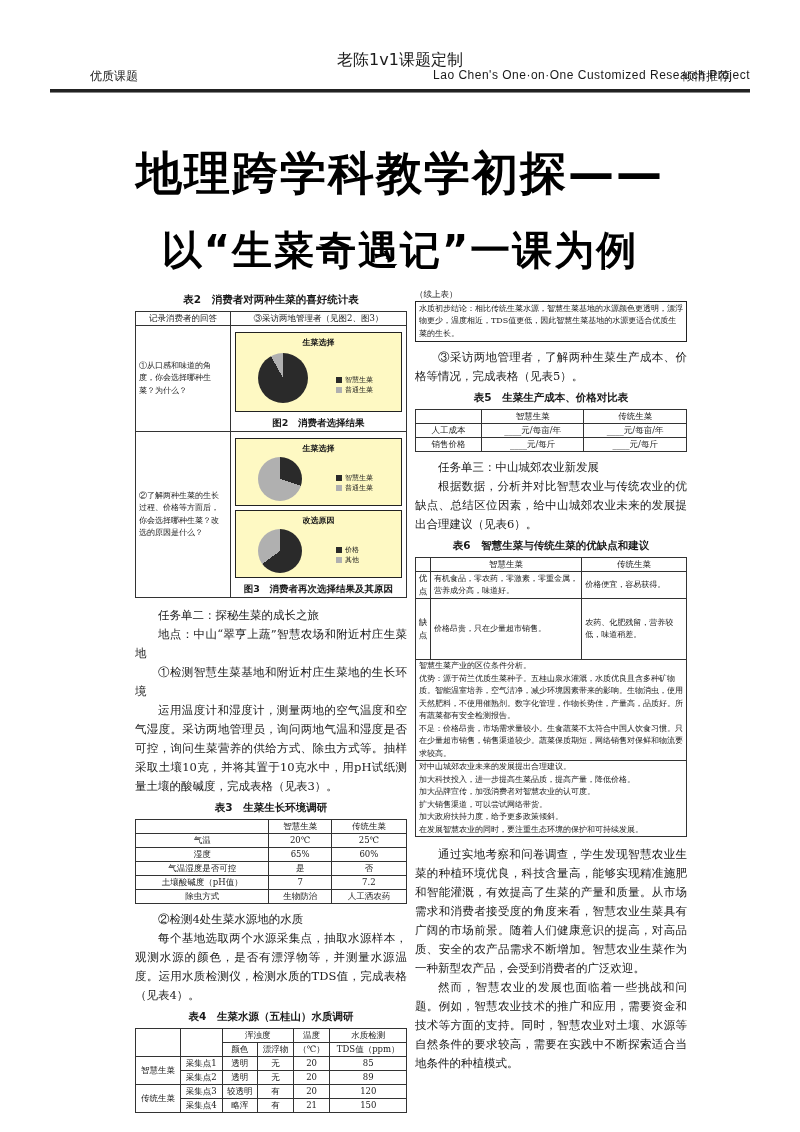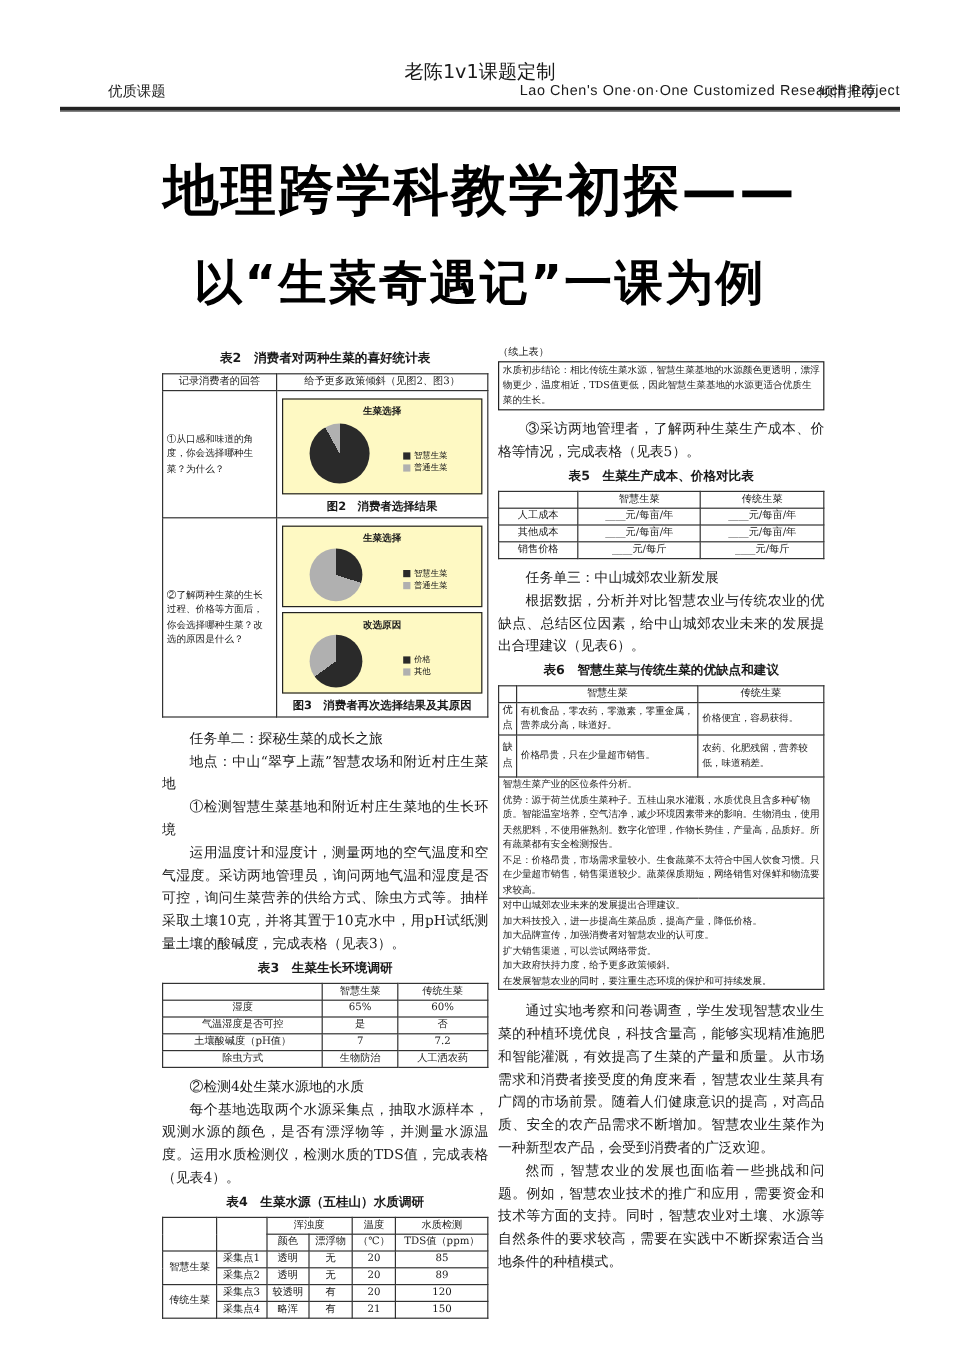--- a/index.html
+++ b/index.html
@@ -4,21 +4,21 @@
 <style>
   html,body{margin:0;padding:0;background:#fff;}
   body{width:800px;height:1132px;position:relative;overflow:hidden;font-family:"DejaVu Serif",serif;color:#1a1a1a;}
   .hdr{position:absolute;left:50px;width:700px;top:50px;height:46px;}
   .hdr .top{position:absolute;top:0;left:0;width:100%;text-align:center;font-family:"DejaVu Sans",sans-serif;font-size:16px;}
   .hdr .row{position:absolute;top:18px;left:0;width:100%;height:18px;font-family:"DejaVu Sans",sans-serif;font-size:12px;}
   .hdr .left{position:absolute;left:40px;}
   .hdr .mid{position:absolute;left:0;width:100%;text-align:right;letter-spacing:0.5px;font-family:Liberation Sans, sans-serif;font-size:12px;}
   .hdr .right{position:absolute;right:20px;}
   .hdr .rule{position:absolute;top:39px;left:0;width:100%;height:3px;background:#222;border-bottom:1px solid #888;}
-  .title{position:absolute;left:100px;width:600px;text-align:center;font-family:"DejaVu Sans",sans-serif;font-weight:900;color:#000;letter-spacing:2px;}
+  .title{position:absolute;left:100px;width:600px;text-align:center;font-family:"DejaVu Sans",sans-serif;font-weight:900;color:#000;letter-spacing:2px;margin-top:15px;}
   .t1{top:128px;font-size:46px;}
   .t2{top:208px;font-size:40px;}
   .col{position:absolute;font-size:11.5px;line-height:19px;}
   .colL{left:135px;width:272px;top:288px;}
   .colR{left:415px;width:272px;top:288px;}
   .cap{text-align:center;font-family:"DejaVu Sans",sans-serif;font-weight:bold;font-size:10.5px;margin:2px 0;}
   table{border-collapse:collapse;width:100%;font-size:8.5px;line-height:13px;}
   td,th{border:1px solid #333;padding:0 3px;text-align:center;font-weight:normal;}
   .outer{border:1.6px solid #222;}
   p{margin:0;text-indent:2em;text-align:justify;}
@@ -45,21 +45,21 @@
 
 <div class="title t1">地理跨学科教学初探——</div>
 <div class="title t2">以“生菜奇遇记”一课为例</div>
 
 <div class="col colL">
   <div class="cap">表2　消费者对两种生菜的喜好统计表</div>
   <table class="outer">
     <tbody>
         <tr>
       <td style="width:35%">记录消费者的回答</td>
-      <td>给予更多政策倾斜（见图2、图3）</td>
+      <td>③采访两地管理者（见图2、图3）</td>
     </tr>
     <tr>
       <td class="small" style="height:96px;">①从口感和味道的角度，你会选择哪种生菜？为什么？</td>
       <td style="padding:2px;">
         <div class="pie-box">
           <div class="pt">生菜选择</div>
           <div class="pie" style="background:conic-gradient(#2a2a2a 0 92%,#b0b0b0 92% 100%);"></div>
           <div class="leg">
                 <div><span class="sw" style="background:#2a2a2a"></span><span>智慧生菜</span></div>
                 <div><span class="sw" style="background:#b0b0b0"></span><span>普通生菜</span></div>
@@ -102,20 +102,25 @@
 
   <div class="cap">表3　生菜生长环境调研</div>
   <table class="outer">
     <tbody>
         <tr>
           <td></td>
           <td>智慧生菜</td>
           <td>传统生菜</td>
         </tr>
     <tr>
+          <td>气温</td>
+          <td>20℃</td>
+          <td>25℃</td>
+        </tr>
+    <tr>
           <td>湿度</td>
           <td>65%</td>
           <td>60%</td>
         </tr>
     <tr>
           <td>气温湿度是否可控</td>
           <td>是</td>
           <td>否</td>
         </tr>
     <tr>
@@ -198,25 +203,20 @@
           <td></td>
           <td>智慧生菜</td>
           <td>传统生菜</td>
         </tr>
     <tr>
           <td>人工成本</td>
           <td>____元/每亩/年</td>
           <td>____元/每亩/年</td>
         </tr>
     <tr>
-          <td>其他成本</td>
-          <td>____元/每亩/年</td>
-          <td>____元/每亩/年</td>
-        </tr>
-    <tr>
           <td>销售价格</td>
           <td>____元/每斤</td>
           <td>____元/每斤</td>
         </tr>
   </tbody>
     </table>
 
   <div style="margin-top:6px;">
     <p>任务单三：中山城郊农业新发展</p>
     <p>根据数据，分析并对比智慧农业与传统农业的优缺点、总结区位因素，给中山城郊农业未来的发展提出合理建议（见表6）。</p>
@@ -229,21 +229,21 @@
           <td style="width:8px"></td>
           <td>智慧生菜</td>
           <td>传统生菜</td>
         </tr>
     <tr>
           <td style="width:8px;padding:0 1px;">优点</td>
           <td class="small">有机食品，零农药，零激素，零重金属，营养成分高，味道好。</td>
           <td class="small">价格便宜，容易获得。</td>
         </tr>
     <tr>
-          <td style="width:8px;padding:4px 1px;">缺点</td>
+          <td style="width:8px;padding:17px 1px;">缺点</td>
           <td class="small">价格昂贵，只在少量超市销售。</td>
           <td class="small">农药、化肥残留，营养较低，味道稍差。</td>
         </tr>
     <tr>
           <td colspan="3" class="small">
       <div>智慧生菜产业的区位条件分析。</div>
       <div>优势：源于荷兰优质生菜种子。五桂山泉水灌溉，水质优良且含多种矿物质。智能温室培养，空气洁净，减少环境因素带来的影响。生物消虫，使用天然肥料，不使用催熟剂。数字化管理，作物长势佳，产量高，品质好。所有蔬菜都有安全检测报告。</div>
       <div>不足：价格昂贵，市场需求量较小。生食蔬菜不太符合中国人饮食习惯。只在少量超市销售，销售渠道较少。蔬菜保质期短，网络销售对保鲜和物流要求较高。</div>
     </td>
         </tr>

